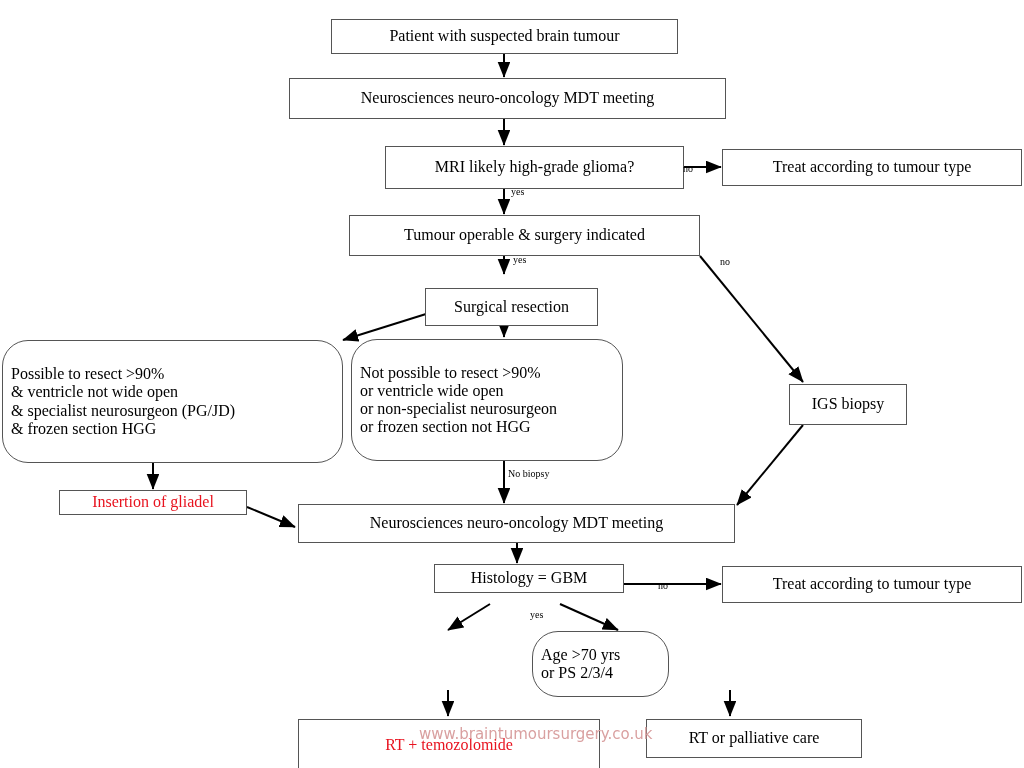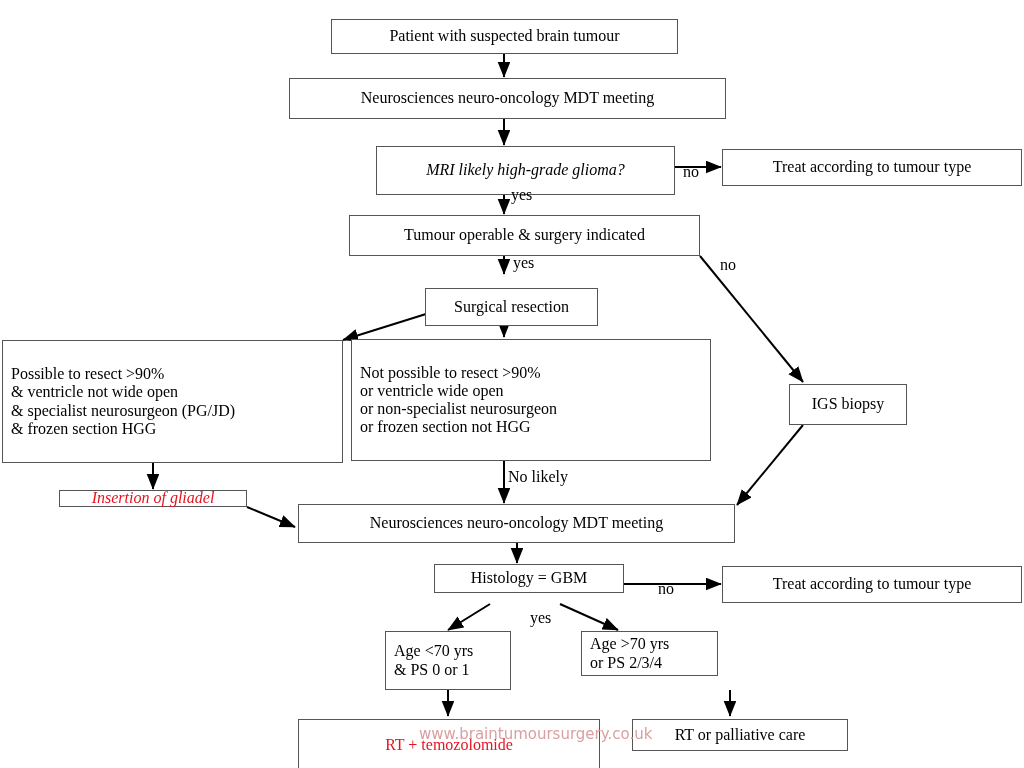--- a/index.html
+++ b/index.html
@@ -29,27 +29,27 @@
     display: flex;
     flex-direction: column;
     justify-content: center;
     font-size: 16px;
     line-height: 1.14;
     padding: 2px 8px;
     white-space: pre;
     z-index: 3;
   }
   .node.center { align-items: center; }
-  .node.left   { align-items: flex-start; }
+  .node.left   { align-items: flex-start; border-radius: 26px; }
   .node.red    { color: #e8131f; }
   .node .ln { display: block; }
 
   .edge-label {
     position: absolute;
-    font-size: 16px;
+    font-size: 10px;
     color: #000000;
     background: transparent;
     white-space: nowrap;
     z-index: 4;
   }
   svg.links {
     position: absolute;
     left: 0; top: 0;
     width: 1024px;
     height: 768px;
@@ -116,21 +116,21 @@
   </svg>
 
   <div class="node center" style="left:331px; top:19px; width:347px; height:35px;">
     <span class="ln">Patient with suspected brain tumour</span>
   </div>
 
   <div class="node center" style="left:289px; top:78px; width:437px; height:41px;">
     <span class="ln">Neurosciences neuro-oncology MDT meeting</span>
   </div>
 
-  <div class="node center" style="left:376px; top:146px; width:299px; height:49px;font-style:italic;">
+  <div class="node center" style="left:385px; top:146px; width:299px; height:43px;">
     <span class="ln">MRI likely high-grade glioma?</span>
   </div>
 
   <div class="node center" style="left:722px; top:149px; width:300px; height:37px;">
     <span class="ln">Treat according to tumour type</span>
   </div>
 
   <div class="node center" style="left:349px; top:215px; width:351px; height:41px;">
     <span class="ln">Tumour operable &amp; surgery indicated</span>
   </div>
@@ -143,64 +143,60 @@
     <span class="ln">IGS biopsy</span>
   </div>
 
   <div class="node left" style="left:2px; top:340px; width:341px; height:123px;">
     <span class="ln">Possible to resect &gt;90%</span>
     <span class="ln">&amp; ventricle not wide open</span>
     <span class="ln">&amp; specialist neurosurgeon (PG/JD)</span>
     <span class="ln">&amp; frozen section HGG</span>
   </div>
 
-  <div class="node left" style="left:351px; top:339px; width:360px; height:122px;">
+  <div class="node left" style="left:351px; top:339px; width:272px; height:122px;">
     <span class="ln">Not possible to resect &gt;90%</span>
     <span class="ln">or ventricle wide open</span>
     <span class="ln">or non-specialist neurosurgeon</span>
     <span class="ln">or frozen section not HGG</span>
   </div>
 
-  <div class="node center red" style="left:59px; top:490px; width:188px; height:17px;font-style:italic;">
+  <div class="node center red" style="left:59px; top:490px; width:188px; height:25px;">
     <span class="ln">Insertion of gliadel</span>
   </div>
 
   <div class="node center" style="left:298px; top:504px; width:437px; height:39px;">
     <span class="ln">Neurosciences neuro-oncology MDT meeting</span>
   </div>
 
   <div class="node center" style="left:434px; top:564px; width:190px; height:29px;">
     <span class="ln">Histology = GBM</span>
   </div>
 
   <div class="node center" style="left:722px; top:566px; width:300px; height:37px;">
     <span class="ln">Treat according to tumour type</span>
   </div>
 
-  <div class="node left" style="left:385px; top:631px; width:126px; height:59px;">
-    <span class="ln">Age &lt;70 yrs</span>
-    <span class="ln">&amp; PS 0 or 1</span>
-  </div>
-
-  <div class="node left" style="left:581px; top:631px; width:137px; height:45px;">
+
+  <div class="node left" style="left:532px; top:631px; width:137px; height:66px;">
     <span class="ln">Age &gt;70 yrs</span>
     <span class="ln">or PS 2/3/4</span>
   </div>
 
   <div class="node center red" style="left:298px; top:719px; width:302px; height:52px;">
     <span class="ln">RT + temozolomide</span>
   </div>
 
-  <div class="node center" style="left:632px; top:719px; width:216px; height:32px;justify-content:center;">
+  <div class="node center" style="left:646px; top:719px; width:216px; height:39px;justify-content:center;">
     <span class="ln">RT or palliative care</span>
   </div>
 
   <div class="edge-label" style="left:683px; top:163px;">no</div>
   <div class="edge-label" style="left:511px; top:186px;">yes</div>
   <div class="edge-label" style="left:513px; top:254px;">yes</div>
   <div class="edge-label" style="left:720px; top:256px;">no</div>
-  <div class="edge-label" style="left:508px; top:468px;">No likely</div>
+  <div class="edge-label" style="left:508px; top:468px;">No biopsy</div>
   <div class="edge-label" style="left:658px; top:580px;">no</div>
   <div class="edge-label" style="left:530px; top:609px;">yes</div>
 
   <div class="watermark" style="left:383px; top:725px;padding-left:36px;">www.braintumoursurgery.co.uk</div>
 
 </div>
 
 </body></html>

